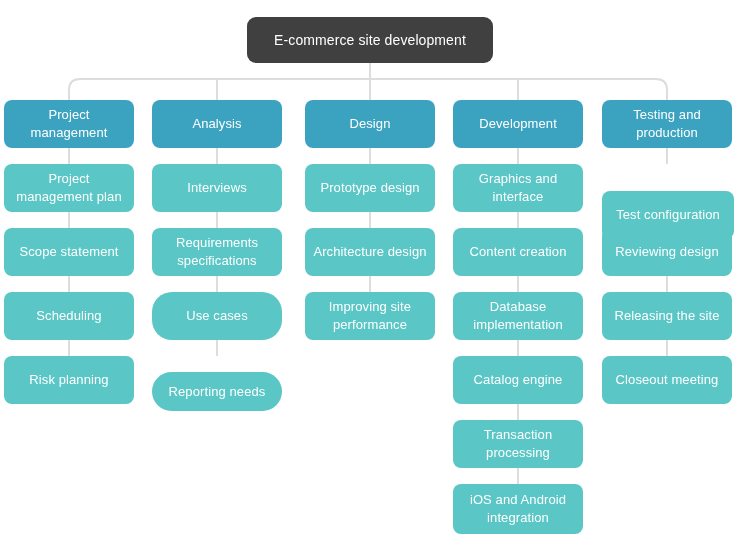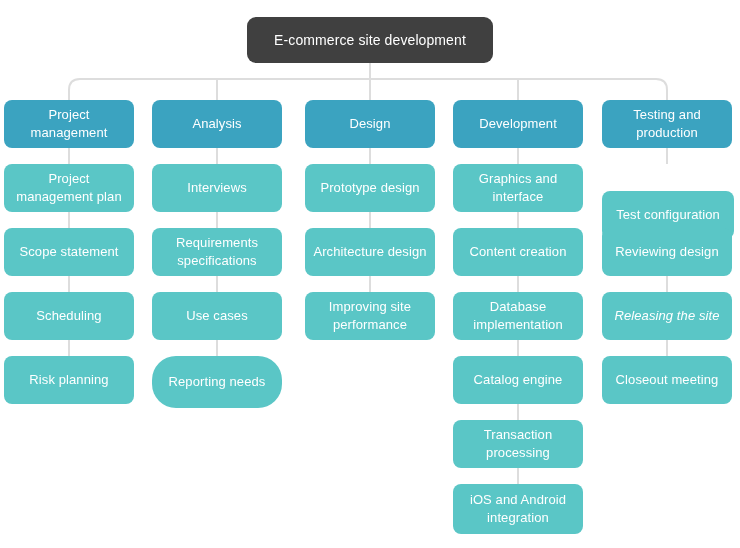--- a/index.html
+++ b/index.html
@@ -133,24 +133,24 @@
       </div>
       <div class="node node-phase" style="left: 152px; top: 100px; width: 130px; height: 48px;">
         <span class="node-label">Analysis</span>
       </div>
       <div class="node node-task" style="left: 152px; top: 164px; width: 130px; height: 48px;">
         <span class="node-label">Interviews</span>
       </div>
       <div class="node node-task" style="left: 152px; top: 228px; width: 130px; height: 48px;">
         <span class="node-label">Requirements specifications</span>
       </div>
-      <div class="node node-task" style="left: 152px; top: 292px; width: 130px; height: 48px;">
+      <div class="node node-task" style="left: 152px; top: 292px; width: 130px; height: 48px; border-radius: 20px;">
         <span class="node-label">Use cases</span>
       </div>
-      <div class="node node-task" style="left: 152px; top: 356px; width: 130px; height: 52px; border-radius: 24px;">
+      <div class="node node-task" style="left: 152px; top: 372px; width: 130px; height: 39px; border-radius: 24px;">
         <span class="node-label">Reporting needs</span>
       </div>
       <div class="node node-phase" style="left: 305px; top: 100px; width: 130px; height: 48px;">
         <span class="node-label">Design</span>
       </div>
       <div class="node node-task" style="left: 305px; top: 164px; width: 130px; height: 48px;">
         <span class="node-label">Prototype design</span>
       </div>
       <div class="node node-task" style="left: 305px; top: 228px; width: 130px; height: 48px;">
         <span class="node-label">Architecture design</span>
@@ -181,20 +181,20 @@
       </div>
       <div class="node node-phase" style="left: 602px; top: 100px; width: 130px; height: 48px;">
         <span class="node-label">Testing and production</span>
       </div>
       <div class="node node-task" style="left: 602px; top: 164px; width: 132px; height: 48px; margin-top: 27px;">
         <span class="node-label">Test configuration</span>
       </div>
       <div class="node node-task" style="left: 602px; top: 228px; width: 130px; height: 48px;">
         <span class="node-label">Reviewing design</span>
       </div>
-      <div class="node node-task" style="left: 602px; top: 292px; width: 130px; height: 48px; font-style: italic;">
+      <div class="node node-task" style="left: 602px; top: 292px; width: 130px; height: 48px;">
         <span class="node-label">Releasing the site</span>
       </div>
       <div class="node node-task" style="left: 602px; top: 356px; width: 130px; height: 48px;">
         <span class="node-label">Closeout meeting</span>
       </div>
     </div>
 </div>
 
 </body></html>

